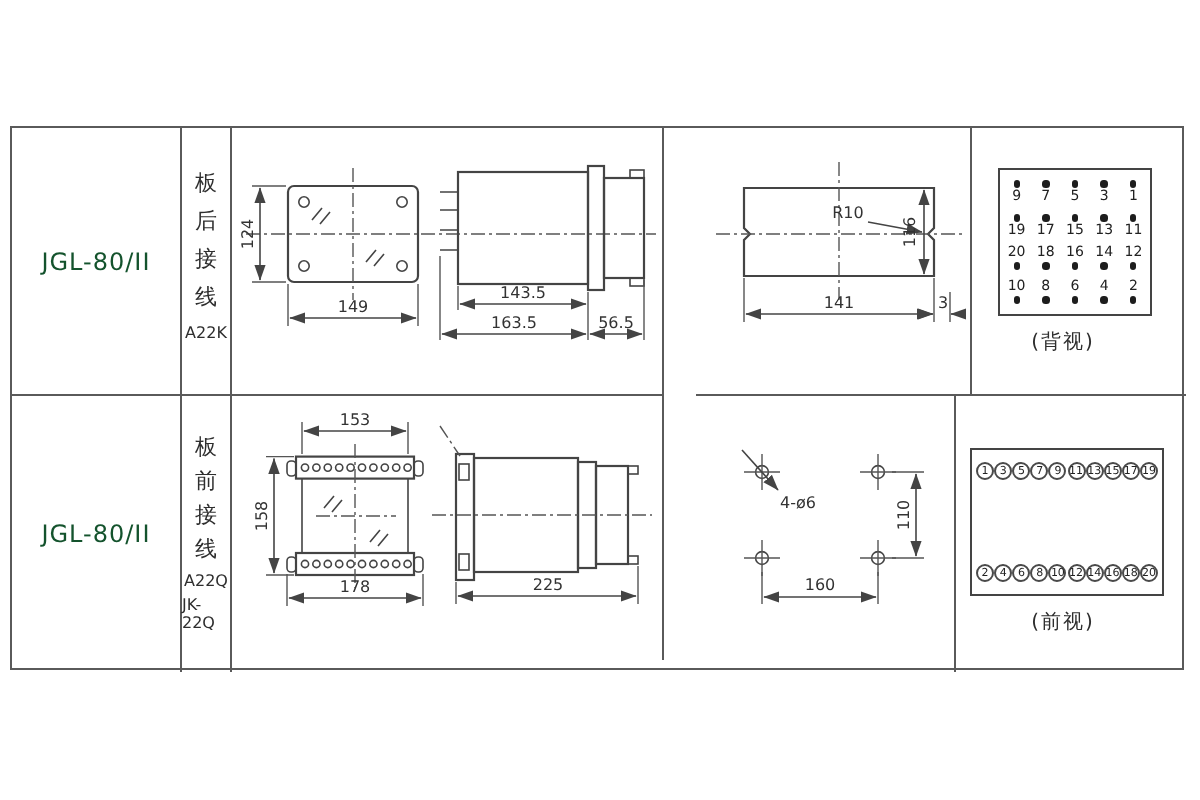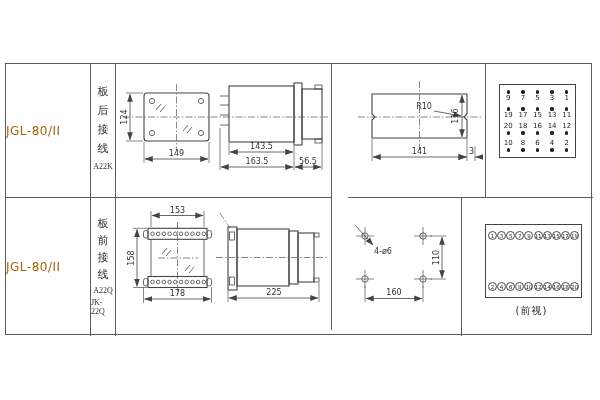--- a/index.html
+++ b/index.html
@@ -2,24 +2,24 @@
 <html><head>
 <meta charset="utf-8">
 <style>
   html,body{margin:0;padding:0;}
   .page{position:relative;width:600px;height:400px;background:#ffffff;overflow:hidden;
         font-family:"DejaVu Sans","Liberation Sans",sans-serif;color:#333;}
   .tbl{position:absolute;left:5px;top:63px;width:587px;height:272px;border:1.2px solid #5a5a5a;box-sizing:border-box;}
   .cell{position:absolute;box-sizing:border-box;}
   .br{border-right:1px solid #5a5a5a;}
   .bb{border-bottom:1px solid #5a5a5a;}
-  .model-cell{display:flex;align-items:center;font-size:12px;letter-spacing:0.5px;color:#a16207;}
+  .model-cell{display:flex;align-items:center;justify-content:center;font-size:12px;letter-spacing:0.5px;color:#14532d;}
   .mount-cell{display:flex;flex-direction:column;align-items:center;font-size:11px;color:#2e2e2e;}
   .mount-cell .mc{line-height:1;}
-  .code{font-size:8px;line-height:1.2;letter-spacing:0;font-family:Liberation Serif, serif;}
+  .code{font-size:8px;line-height:1.2;letter-spacing:0;}
   svg{position:absolute;left:0;top:0;}
   svg text{font-family:"DejaVu Sans","Liberation Sans",sans-serif;font-size:8px;fill:#333;}
   .outline{fill:none;stroke:#444;stroke-width:1.1;}
   .thin{fill:none;stroke:#444;stroke-width:0.8;}
   .ext{fill:none;stroke:#555;stroke-width:0.7;}
   .cline{fill:none;stroke:#555;stroke-width:0.7;stroke-dasharray:7 2 1.5 2;}
   
   .rv-box{position:absolute;left:29px;top:20px;width:77px;height:74px;border:1px solid #444;box-sizing:border-box;
           display:grid;grid-template-columns:repeat(5,1fr);grid-template-rows:repeat(4,1fr);padding:2px 1px;}
   .tg{display:flex;flex-direction:column;align-items:center;justify-content:center;line-height:1;}
@@ -199,20 +199,21 @@
           </div>
         <div class="tg">
             <span class="tn">4</span>
             <span class="dot"></span>
           </div>
         <div class="tg">
             <span class="tn">2</span>
             <span class="dot"></span>
           </div>
       </div>
+      <div class="view-label" style="top:100px;">(背视)</div>
     </div>
 
     <div class="cell br model-cell" style="left:0;top:134px;width:85px;height:138px;">
       <span>JGL-80/II</span>
     </div>
 
     <div class="cell br mount-cell" style="left:85px;top:134px;width:25px;height:138px;padding-top:20px;gap:6px;">
       <span class="mc">板</span>
       <span class="mc">前</span>
       <span class="mc">接</span>
@@ -285,21 +286,21 @@
         <rect class="thin" x="198" y="41" width="5" height="4"></rect>
         <rect class="thin" x="198" y="86" width="5" height="4"></rect>
         <path class="cline" d="M100 65.5 H210"></path>
 
         <path class="ext" d="M112 99 V110 M203 91 V110"></path>
         <line class="thin" x1="113" y1="106" x2="202" y2="106" marker-start="url(#ar3)" marker-end="url(#ar3)"></line>
         <text x="158" y="103" text-anchor="middle">225</text>
       </svg>
     </div>
 
-    <div class="cell br" style="left:318px;top:134px;width:138px;height:138px;">
+    <div class="cell br" style="left:334px;top:134px;width:138px;height:138px;">
       <svg width="138" height="138" viewBox="0 0 138 138">
         <defs>
           <marker id="ar4" viewBox="0 0 10 10" refX="8.6" refY="5" markerWidth="9" markerHeight="9" orient="auto-start-reverse" markerUnits="userSpaceOnUse">
             <path d="M0 1.8 L9 5 L0 8.2 Z" fill="#444"></path>
           </marker>
         </defs>
         <g>
           <circle class="thin" cx="41" cy="38" r="3.2"></circle>
           <path class="ext" d="M32 38 H50 M41 29 V47"></path>
         </g>

